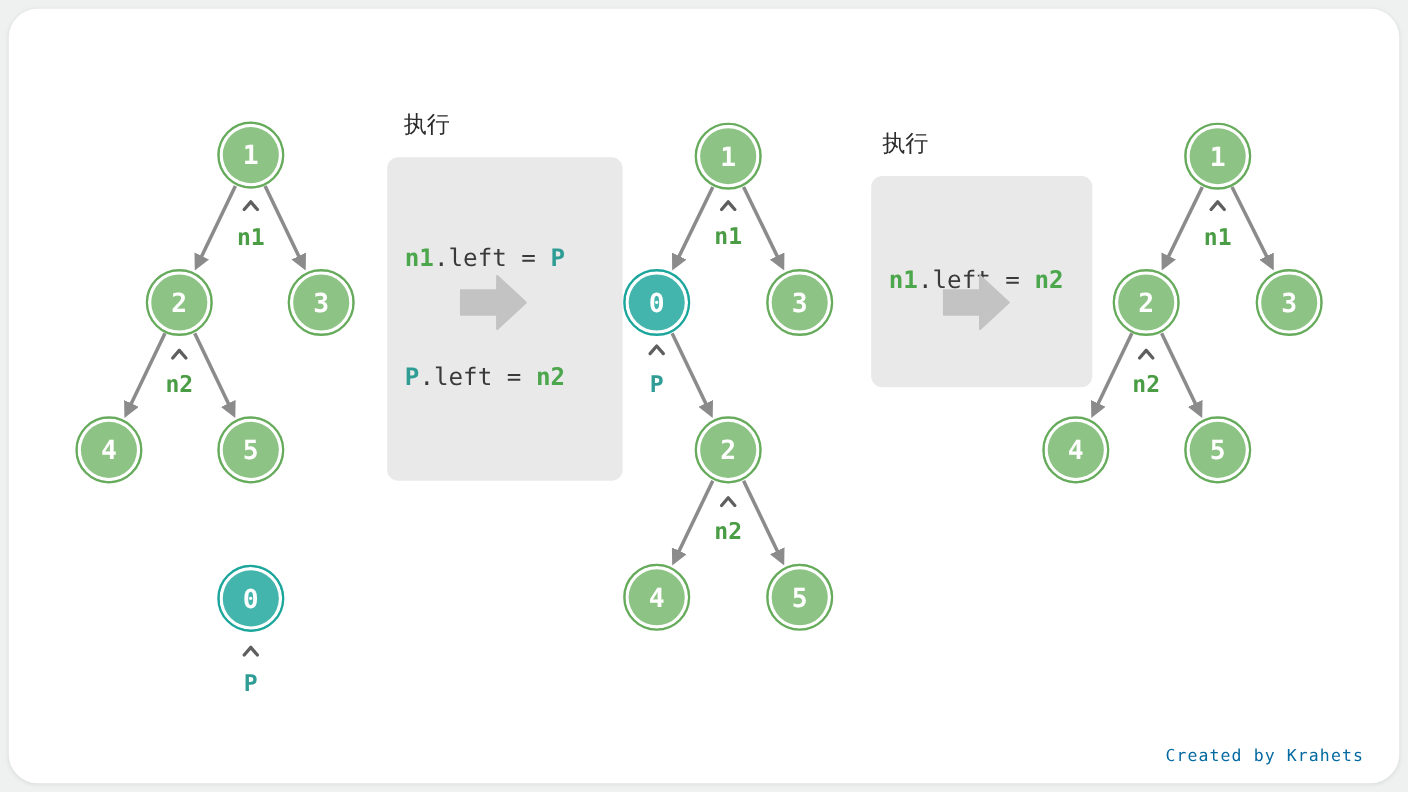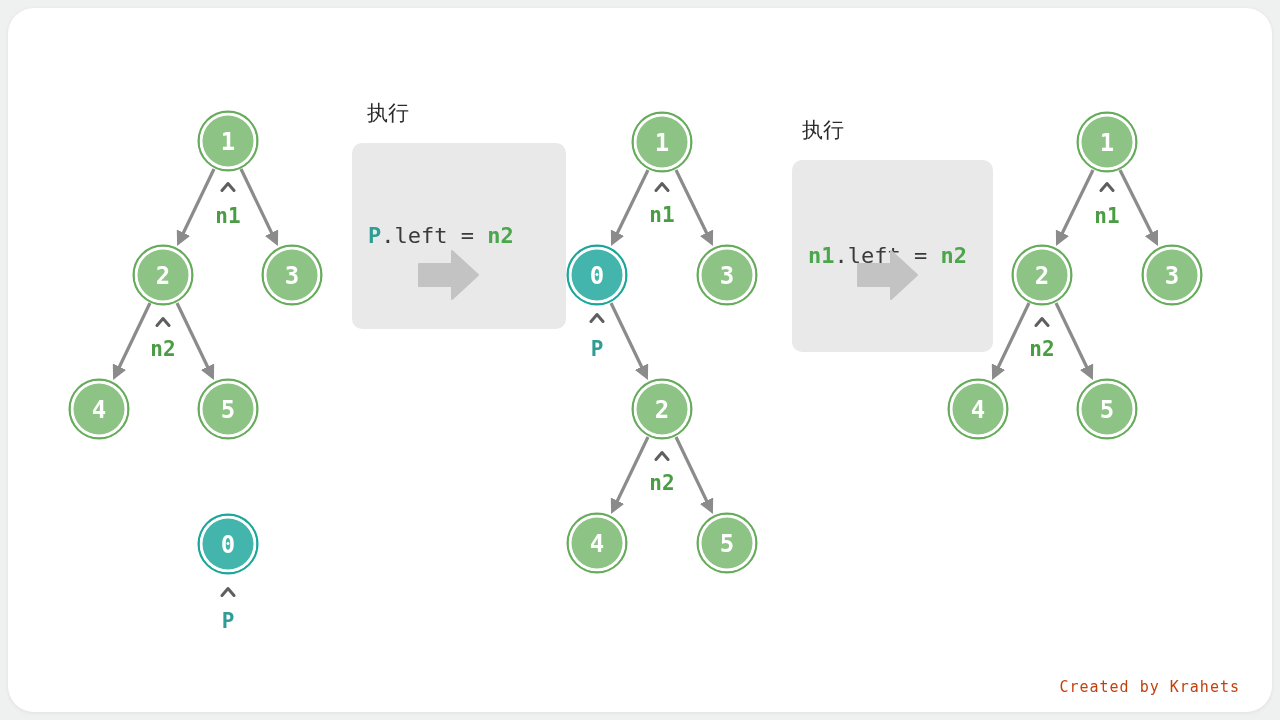--- a/index.html
+++ b/index.html
@@ -39,21 +39,21 @@
     font-family:"DejaVu Sans Mono","Liberation Mono",monospace;
     font-size:22px; line-height:36px; color:#3a3a3a;
     padding:3px 16px; box-sizing:border-box; white-space:pre;
   }
   .tok-g { color:#4ca64c; font-weight:bold; }
   .tok-t { color:#2f9d95; font-weight:bold; }
   .block-arrow { position:absolute; }
   .watermark {
     position:absolute; right:40px; bottom:24px;
     font-family:"DejaVu Sans Mono","Liberation Mono",monospace;
-    font-size:15px; color:#c2410c; letter-spacing:1px;
+    font-size:15px; color:#0369a1; letter-spacing:1px;
   }
 </style>
 </head>
 <body>
 
 <div class="stage">
   <div class="card"></div>
 
   <svg class="edges" width="1280" height="720">
     <defs>
@@ -107,20 +107,21 @@
   <svg class="caret" style="left:228px; top:592px;" width="16" height="11">
       <polyline points="2,9 8,2 14,9" fill="none" stroke="#5f5f5f" stroke-width="3" stroke-linecap="round" stroke-linejoin="round"></polyline>
     </svg>
 
   <div class="ptr" style="left:228px; top:216px;">n1</div>
   <div class="ptr" style="left:163px; top:349px;">n2</div>
   <div class="ptr teal" style="left:228px; top:621px;">P</div>
 
   <div class="code-title" style="left:367px; top:99px;">执行</div>
   <div class="code-box" style="left:352px; top:143px; width:214px;">
+    <div class="code-line"><span class="tok-g">n1</span><span>.left = </span><span class="tok-t">P</span></div>
     <div class="code-line"><span class="tok-t">P</span><span>.left = </span><span class="tok-g">n2</span></div>
   </div>
 
   <svg class="block-arrow" style="left:418px; top:250px;" width="62" height="52">
     <polygon points="1,14 34,14 34,1 60,25 34,49 34,36 1,36" fill="#c3c3c3" stroke="#c3c3c3" stroke-width="2" stroke-linejoin="round"></polygon>
   </svg>
 
   <div class="node" style="left:662px; top:142px;">
       <span>1</span>
     </div>

